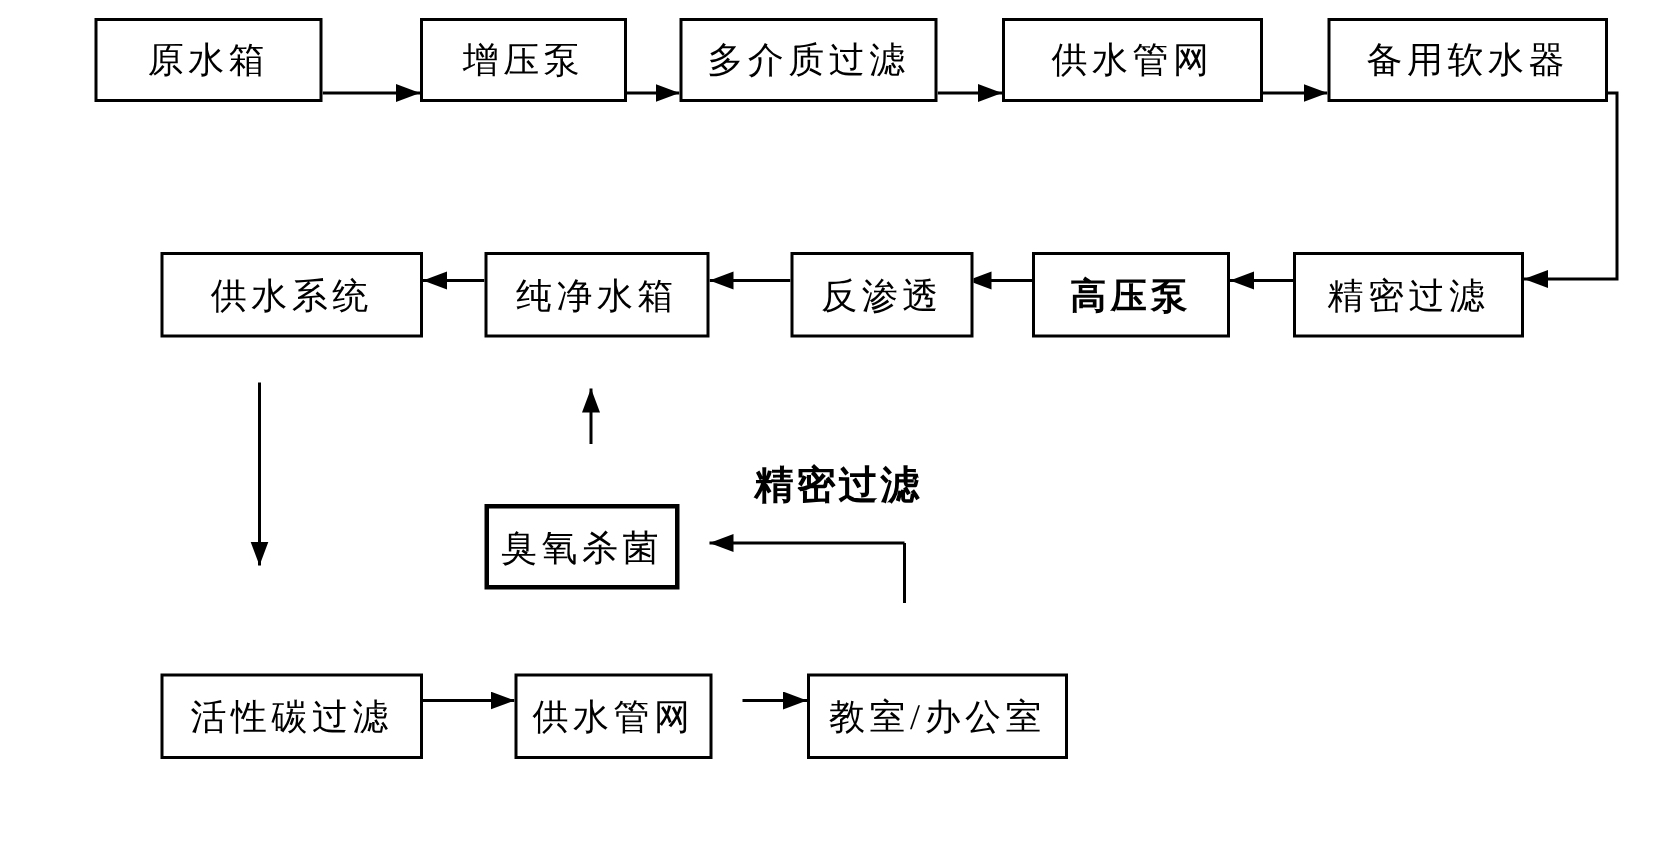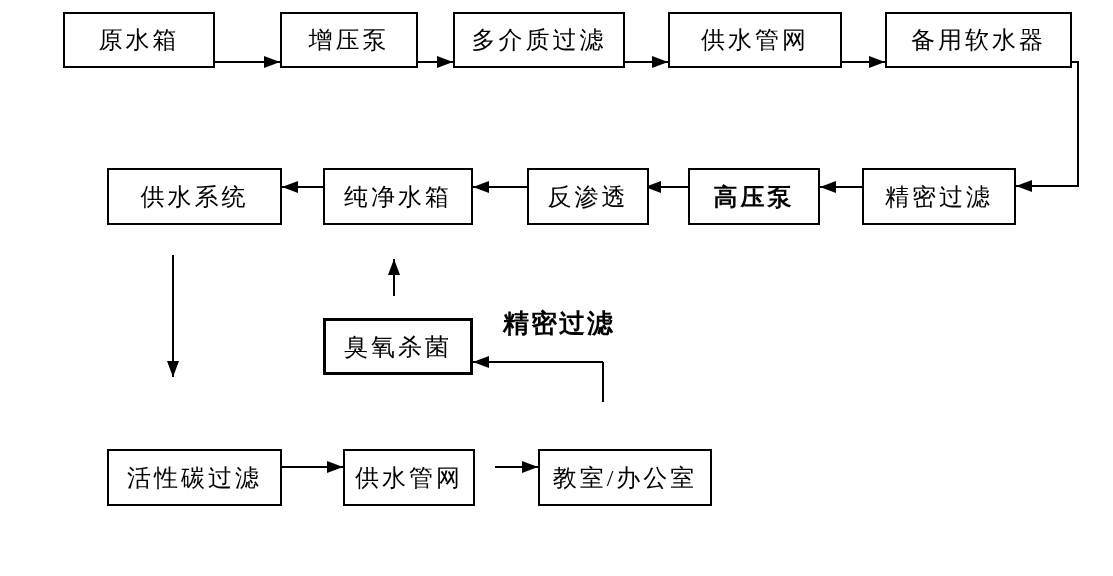--- a/index.html
+++ b/index.html
@@ -41,21 +41,21 @@
   #n2 { left: 453px; top: 12px;  width: 172px; height: 56px; }
   #n3 { left: 668px; top: 12px;  width: 174px; height: 56px; }
   #n4 { left: 885px; top: 12px;  width: 187px; height: 56px; }
   
   #n5 { left: 107px; top: 168px; width: 175px; height: 57px; }
   #n6 { left: 323px; top: 168px; width: 150px; height: 57px; }
   #n7 { left: 527px; top: 168px; width: 122px; height: 57px; }
   #n8 { left: 688px; top: 168px; width: 132px; height: 57px; font-weight: bold; }
   #n9 { left: 862px; top: 168px; width: 154px; height: 57px; }
   
-  #n10 { left: 323px; top: 318px; width: 150px; height: 57px; border-width: 3px; }
+  #n10 { left: 323px; top: 336px; width: 130px; height: 57px; border-width: 3px; }
   
   #n11 { left: 107px; top: 449px; width: 175px; height: 57px; }
   #n12 { left: 343px; top: 449px; width: 132px; height: 57px; }
   #n13 { left: 538px; top: 449px; width: 174px; height: 57px; }
   .loop-label {
     position: absolute;
     left: 503px;
     top: 306px;
     font-family: "Liberation Sans", "DejaVu Sans", sans-serif;
     font-weight: bold;

